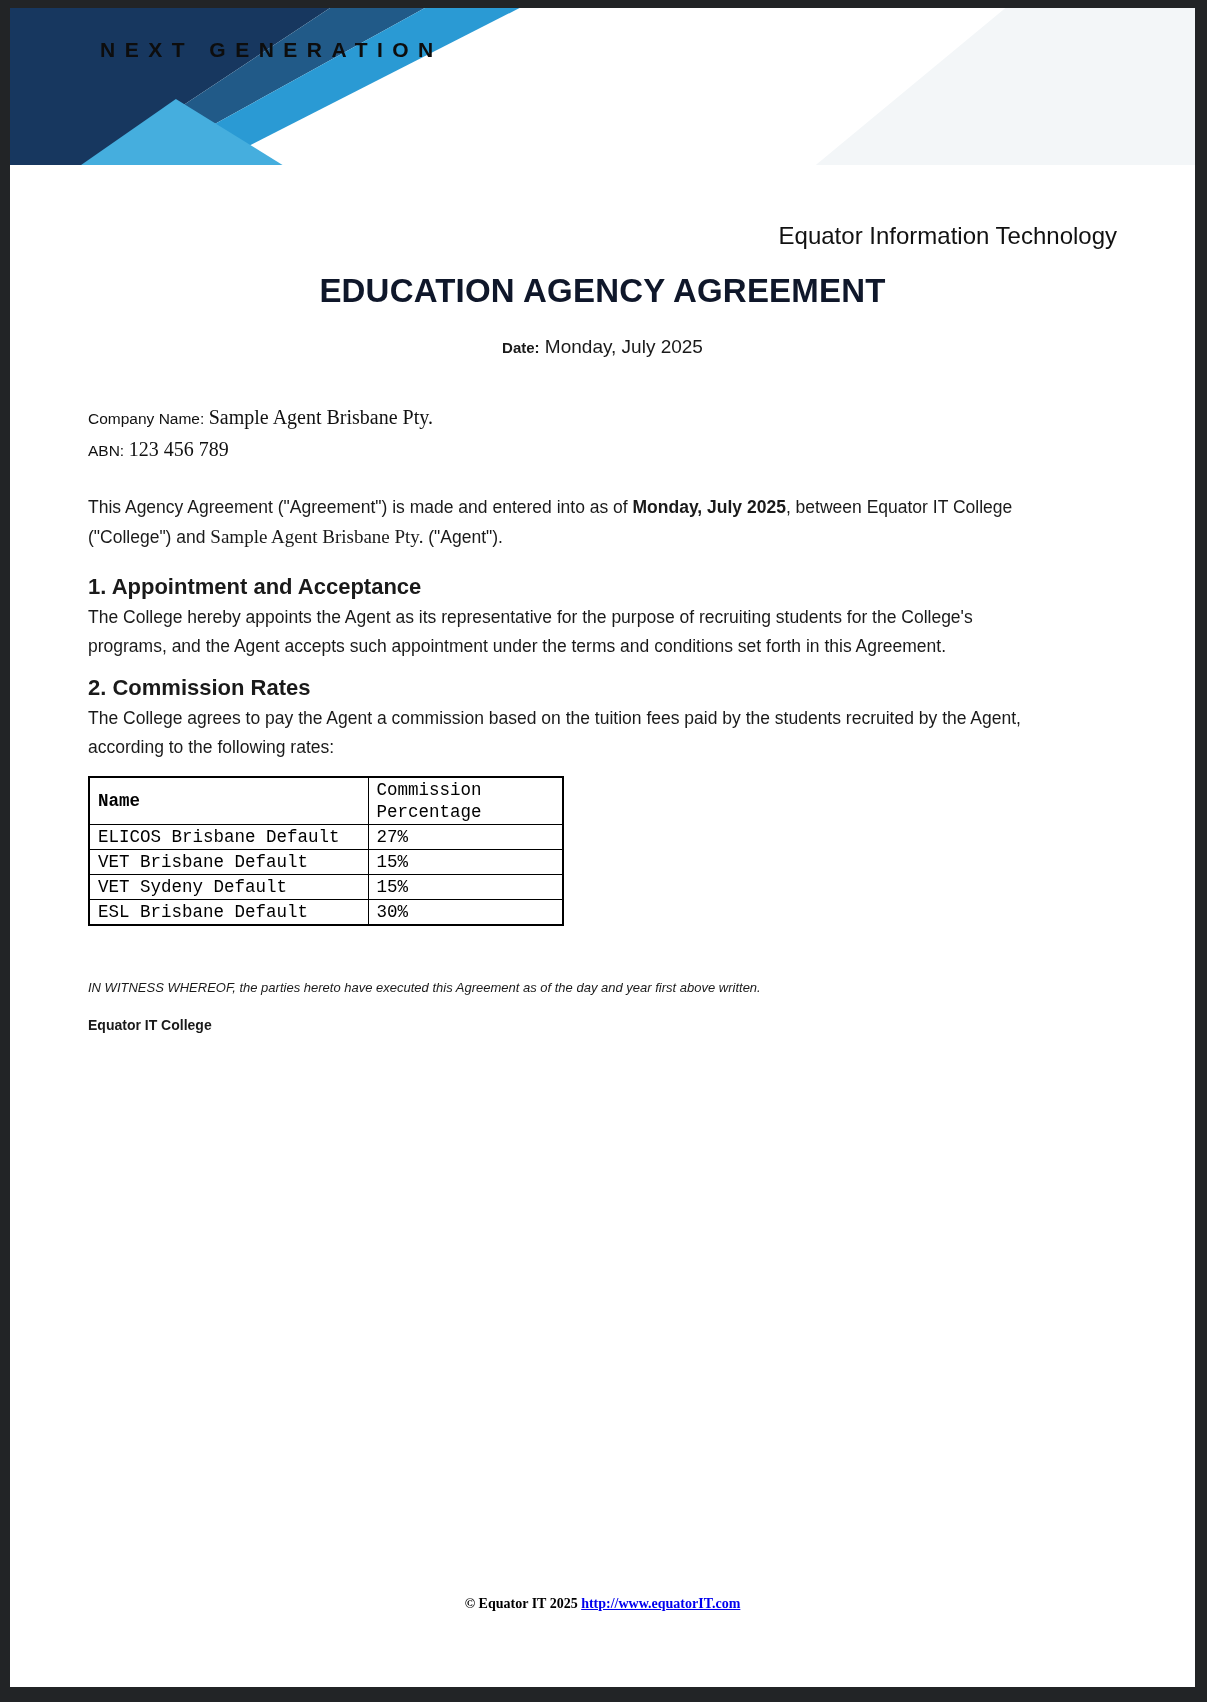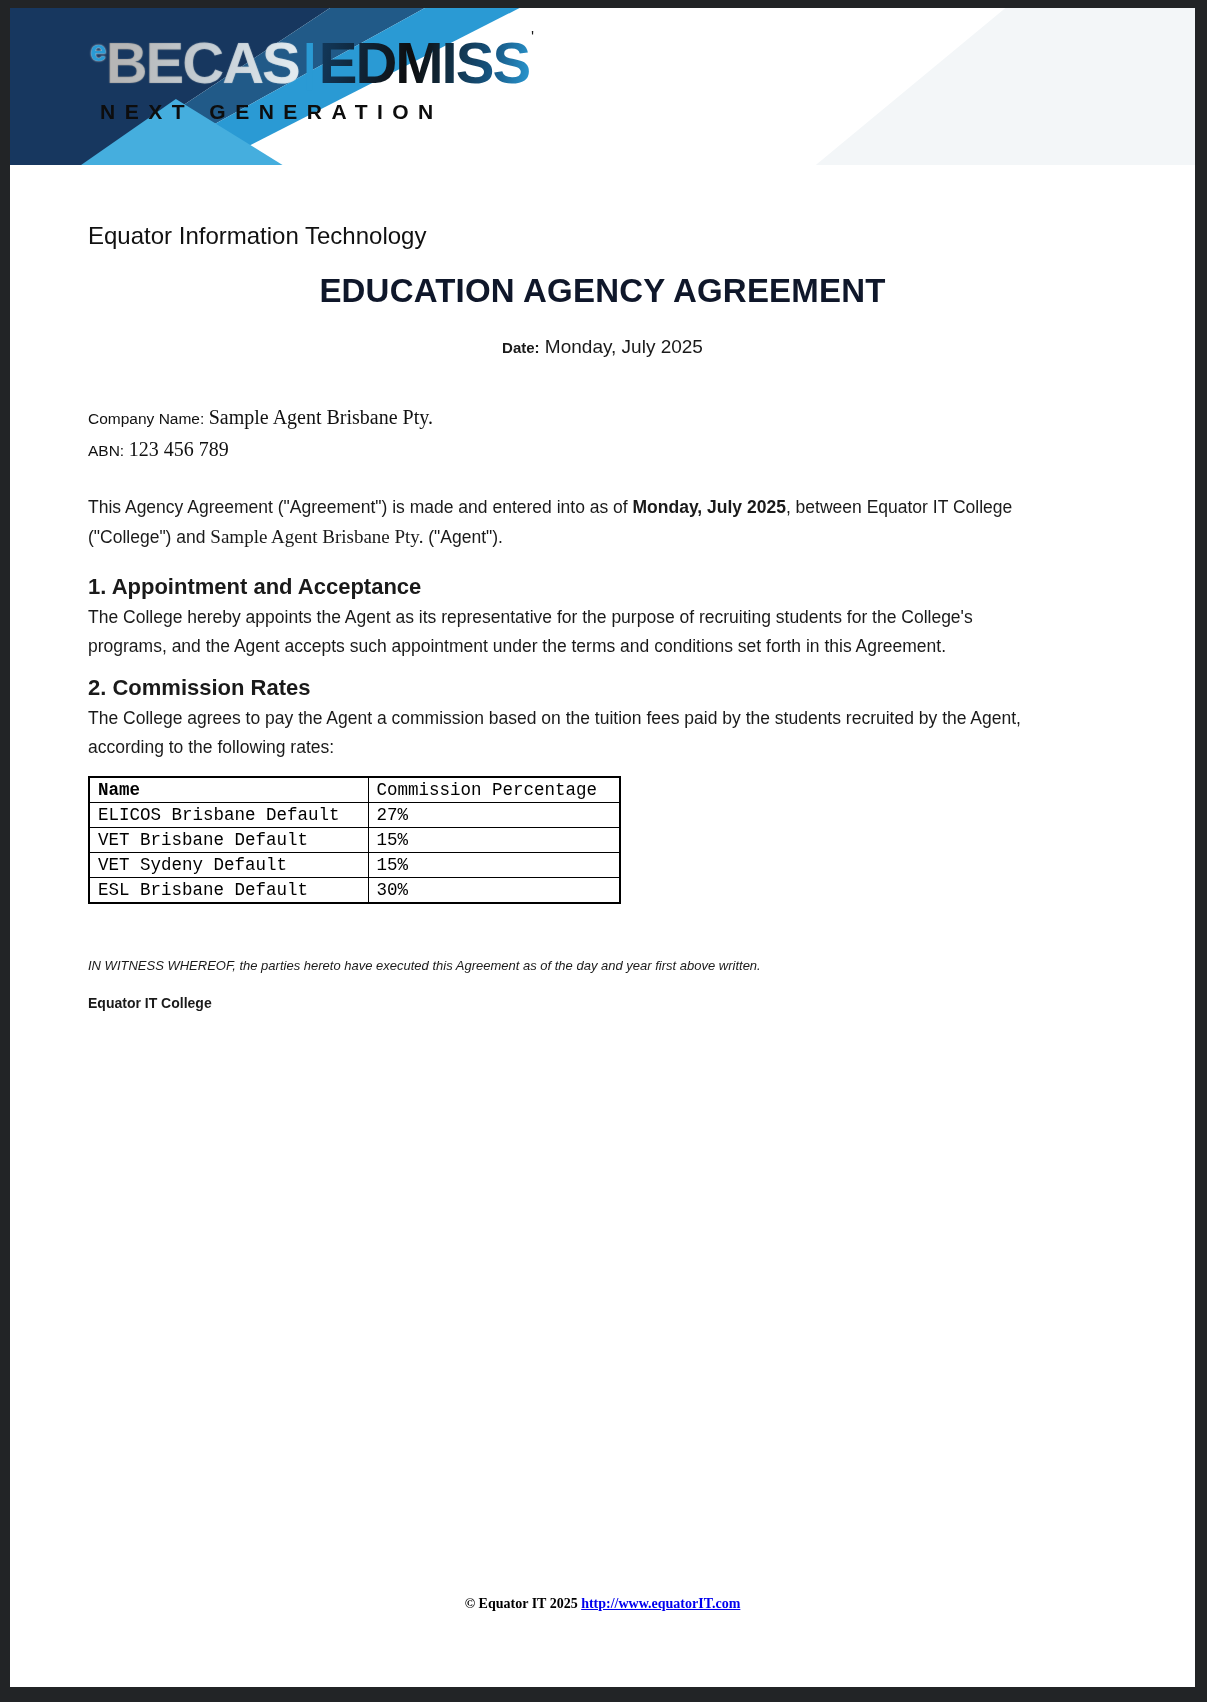--- a/index.html
+++ b/index.html
@@ -42,21 +42,21 @@
     background:linear-gradient(100deg,#123a5e 0%,#0d0d0d 45%,#16537e 80%,#2a9ad4 100%);
     -webkit-background-clip:text; background-clip:text; color:transparent;
   }
   .logo-tick { font-size:16px; color:#1a1a1a; vertical-align:40px; margin-left:2px; }
   .logo-tagline {
     margin-top:8px; font-size:21px; font-weight:800; color:#0d0d0d;
     letter-spacing:9.5px; padding-left:10px;
   }
   
   .content { padding:0 78px; color:#1a1a1a; }
-  .doc-company { margin-top:57px; text-align:left; font-size:24px; font-weight:normal; color:#111; }
+  .doc-company { margin-top:57px; text-align:right; font-size:24px; font-weight:normal; color:#111; }
   .doc-title   { margin-top:22px; text-align:center; font-size:33px; font-weight:bold; color:#0f172a; letter-spacing:.2px; }
   .doc-date    { margin-top:26px; text-align:center; font-size:19px; }
   .doc-date .lbl { font-size:15px; font-weight:bold; }
   .party-block { margin-top:44px; line-height:30px; }
   .lbl-sans  { font-size:15.5px; color:#111; }
   .val-serif { font-family:"Liberation Serif", serif; font-size:20px; color:#111; }
   .intro { margin-top:27px; font-size:17.5px; line-height:29px; max-width:942px; }
   .intro .b { font-weight:bold; }
   .intro .serif { font-family:"Liberation Serif", serif; font-size:19px; }
   .sec-head { margin-top:22px; font-size:22px; font-weight:bold; }
@@ -65,21 +65,21 @@
   
   table.rates {
     margin-top:14px; border-collapse:collapse;
     border:2px solid #000; font-size:17.5px; color:#000;font-family:Liberation Mono, monospace;
   }
   table.rates th, table.rates td {
     border:1px solid #000; text-align:left;
     padding:1px 8px; height:24px; line-height:22px;
   }
   table.rates th.col-name { width:279px; font-weight:bold; }
-  table.rates th.col-pct  { width:252px; font-weight:normal; }
+  table.rates th.col-pct  { width:195px; font-weight:normal; }
   
   .witness { margin-top:47px; font-size:13px; line-height:29px; max-width:908px;font-style:italic; }
   .signature { margin-top:15px; font-size:14px; font-weight:bold; }
   
   .footer {
     position:absolute; left:0; right:0; top:1588px;
     text-align:center; font-family:"Liberation Serif", serif;
     font-size:14px; font-weight:bold; color:#000;
   }
   .footer a { color:#0000ee; text-decoration:underline; font-weight:bold; }
@@ -89,23 +89,20 @@
 
 <div class="page">
 
   <div class="banner">
     <div class="shape shape-navy"></div>
     <div class="shape shape-mid"></div>
     <div class="shape shape-bright"></div>
     <div class="shape shape-lowblue"></div>
     <div class="shape shape-gray"></div>
     <div class="logo-wrap">
-      <div class="logo-line">
-        <span class="logo-e">e</span><span class="logo-becas">BECAS</span><span class="logo-sep">|</span><span class="logo-edmiss">EDMISS</span><span class="logo-tick">'</span>
-      </div>
       <div class="logo-tagline">NEXT GENERATION</div>
     </div>
   </div>
 
   <div class="content">
 
     <div class="doc-company">Equator Information Technology</div>
 
     <div class="doc-title">EDUCATION AGENCY AGREEMENT</div>
 

